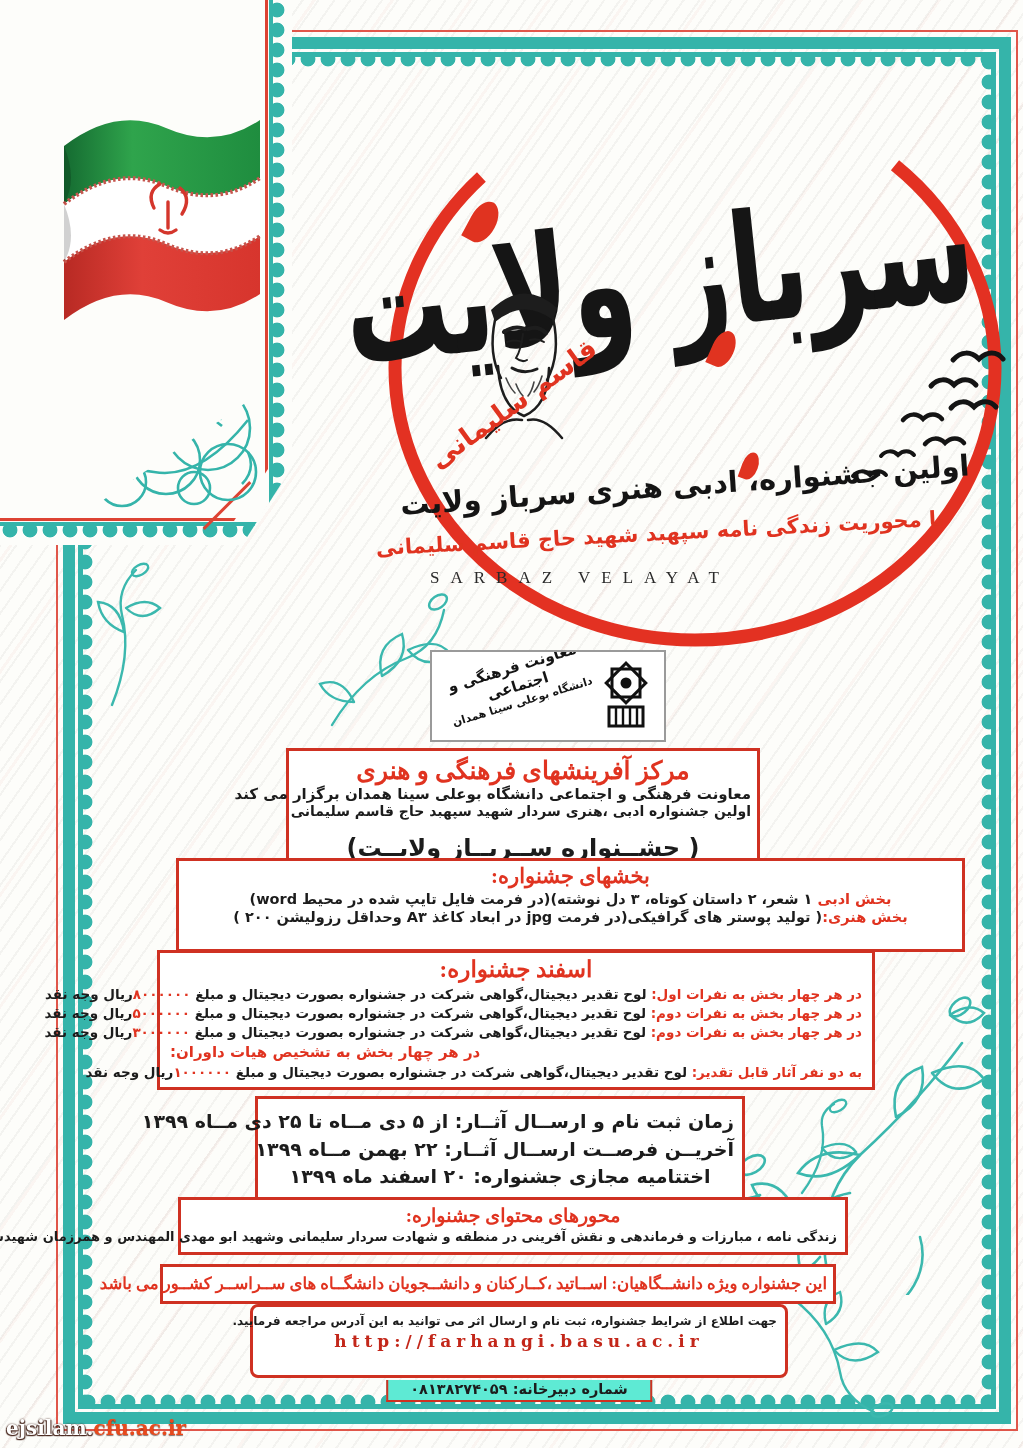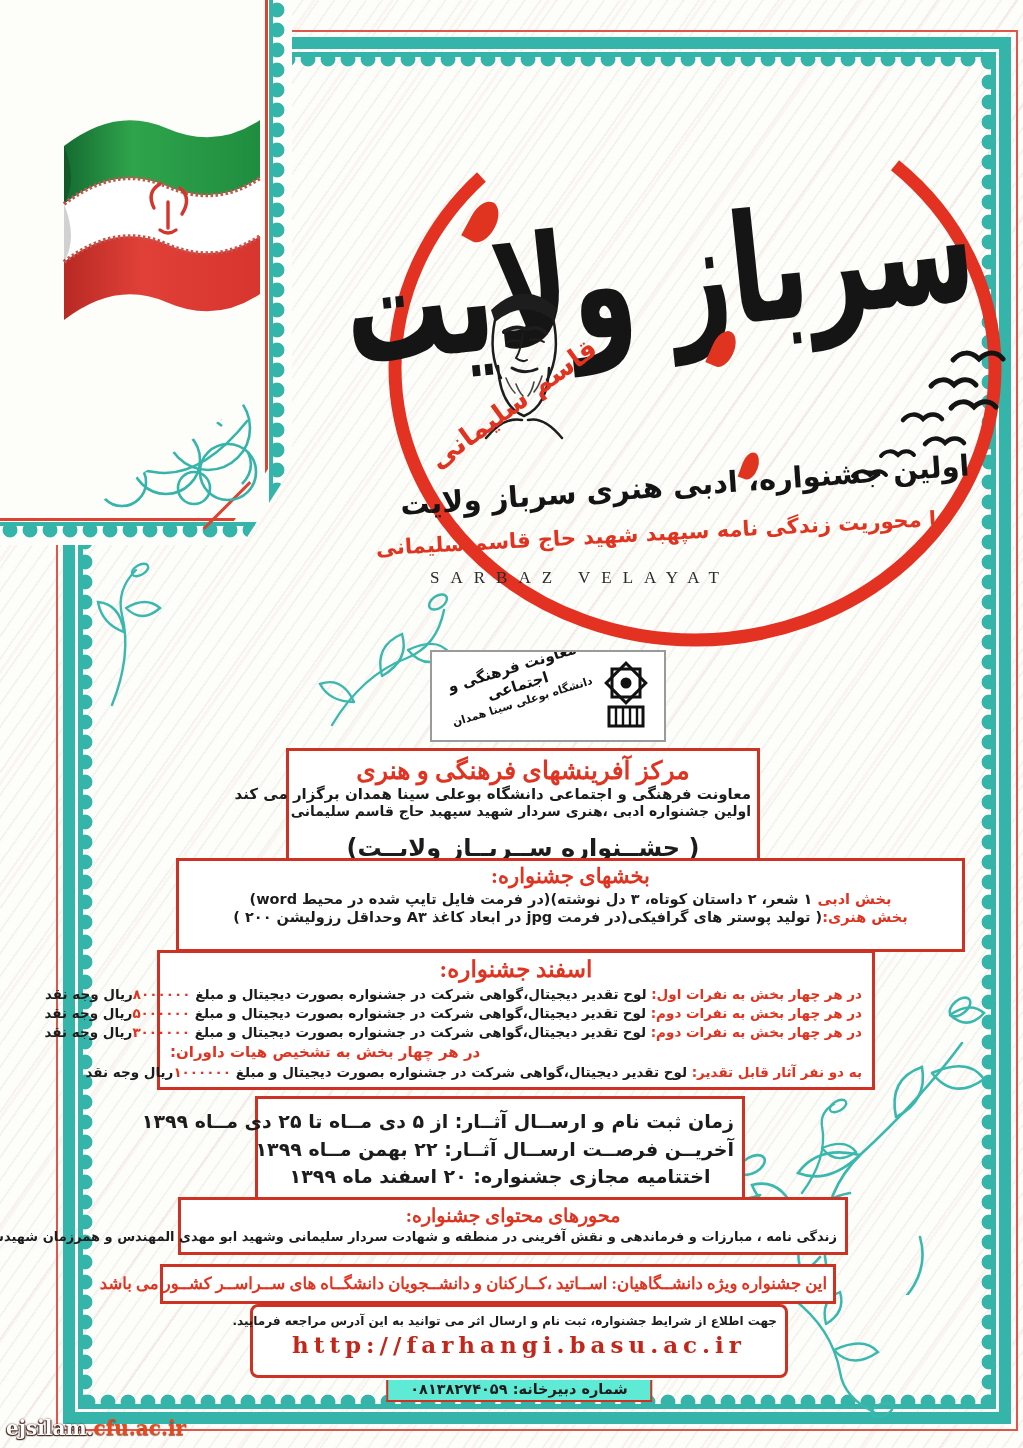--- a/index.html
+++ b/index.html
@@ -90,21 +90,21 @@
   .box-dates{left:255px;top:1096px;width:490px;padding:9px 8px;}
   .box-dates .bl{font-size:19px;line-height:1.45;}
   .box-themes{left:172px;top:1197px;width:670px;padding:4px 8px 8px;margin-left:6px;}
   .box-themes .bt{font-size:19px;}
   .box-themes .bl{font-size:13px;margin-top:2px;}
   .box-audience{left:160px;top:1264px;width:676px;padding:7px 6px;}
   .box-audience .bt{font-size:16.5px;white-space:nowrap;}
   .box-contact{left:250px;top:1304px;width:538px;height:74px;padding:7px 8px 0;border-radius:8px;}
   .box-contact .bl{font-size:12px;}
   .url{display:block;text-align:center;font-family:"DejaVu Serif",serif;font-weight:bold;
-    color:#c3271a;font-size:23px;letter-spacing:5px;direction:ltr;margin-top:3px;}
+    color:#c3271a;font-size:17px;letter-spacing:5px;direction:ltr;margin-top:3px;}
   .phone-strip{position:absolute;left:50%;bottom:-27px;transform:translateX(-50%);
     background:#5eead4;border:2.5px solid var(--boxred);border-top:none;padding:1px 22px 3px;white-space:nowrap;
     font-size:14.5px;font-weight:bold;color:var(--ink);}
   .phone-strip .num{direction:ltr;unicode-bidi:embed;letter-spacing:2px;}
   
   .floral{position:absolute;z-index:1;}
   .watermark{position:absolute;left:6px;bottom:8px;z-index:9;font-weight:bold;
     font-size:20px;font-family:"DejaVu Serif",serif;}
   .watermark .w{color:#fff;text-shadow:0 0 2px #4a2a20,1px 1px 1px #4a2a20,-1px 1px 1px #4a2a20;}
   .watermark .r{color:#e8491c;text-shadow:0 1px 1px rgba(60,20,10,.6);}

